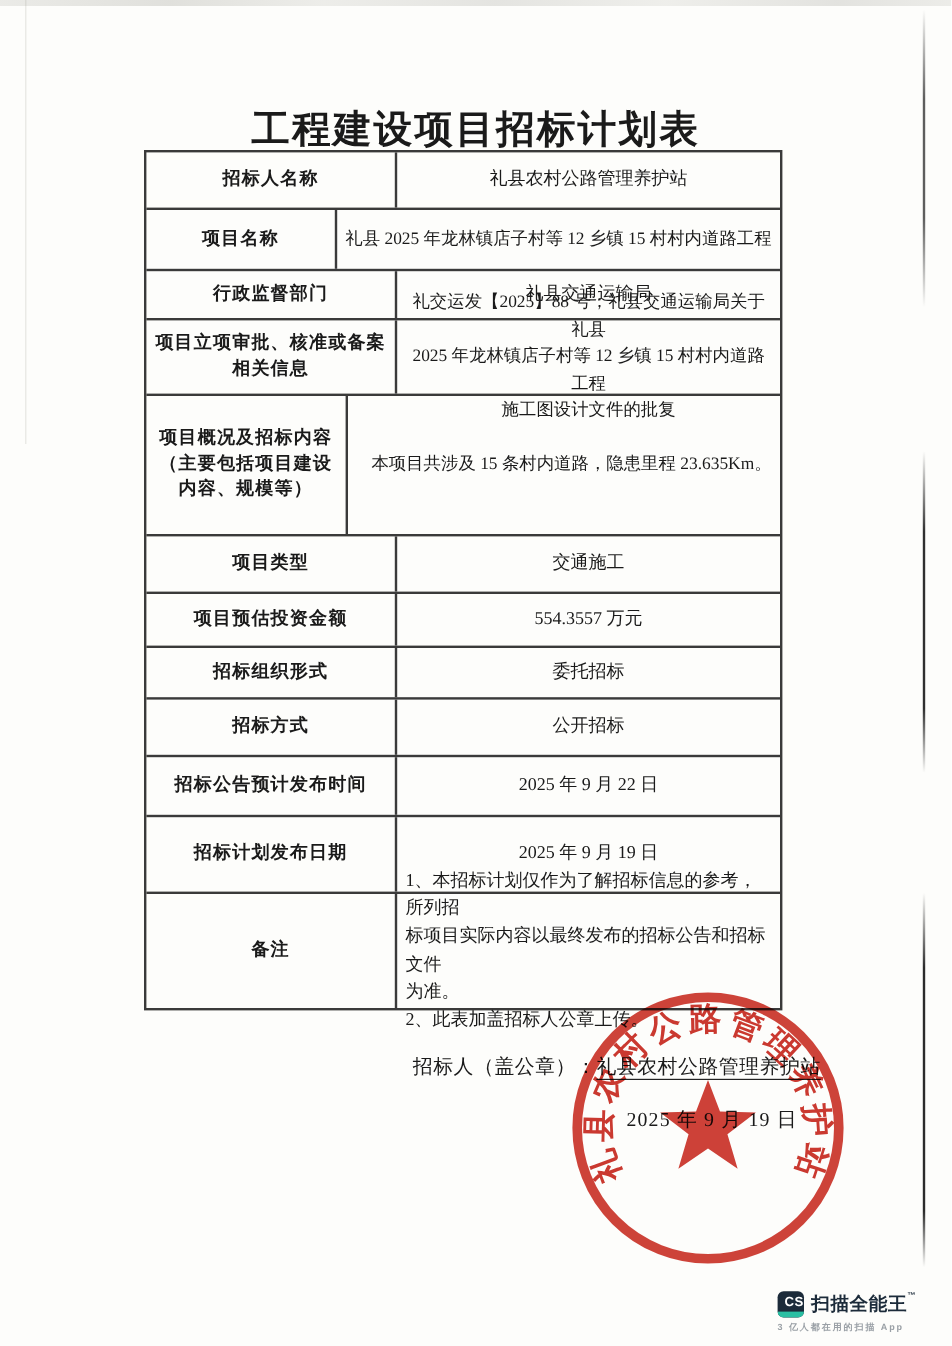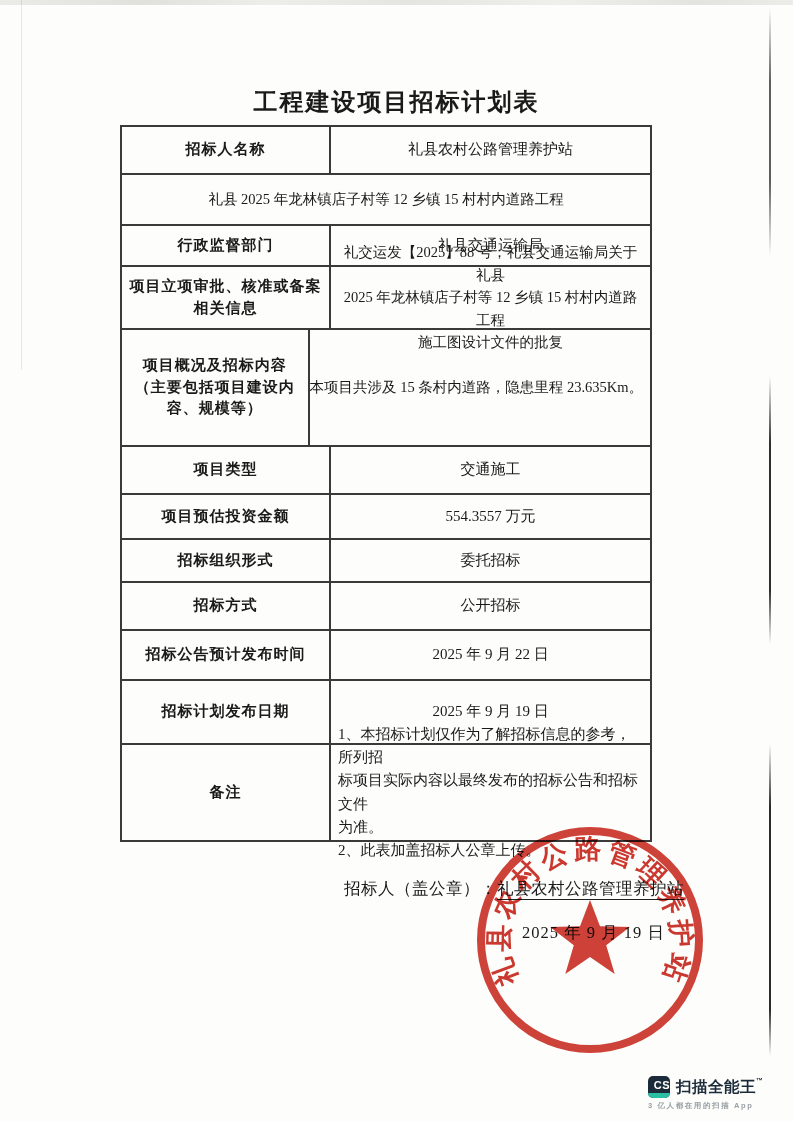--- a/index.html
+++ b/index.html
@@ -21,42 +21,42 @@
     background:linear-gradient(90deg,#e6e6e2,#d9d9d4 18%,#e9e9e5 34%,#dededa 52%,#ebebe7 70%,#dcdcd8 88%,#e8e8e4);
     opacity:.8;}
   .scan-left{position:absolute;left:21px;top:0;width:1px;height:370px;background:rgba(150,150,140,.22);}
   .scan-line{position:absolute;left:769px;width:2px;}
   .scan-line.a{top:8px;height:248px;background:linear-gradient(180deg,rgba(50,50,50,0),rgba(40,40,40,.75) 30%,rgba(40,40,40,.75) 70%,rgba(50,50,50,0));}
   .scan-line.b{top:376px;height:268px;background:linear-gradient(180deg,rgba(40,40,40,0),rgba(25,25,25,.9) 25%,rgba(25,25,25,.9) 80%,rgba(40,40,40,0));}
   .scan-line.c{top:744px;height:312px;background:linear-gradient(180deg,rgba(40,40,40,0),rgba(20,20,20,.9) 20%,rgba(20,20,20,.9) 85%,rgba(40,40,40,0));}
 
   .doc-title{
     position:absolute;left:0;top:86px;width:793px;text-align:center;
-    font-size:24px;font-weight:700;letter-spacing:2px;
+    font-size:32px;font-weight:700;letter-spacing:2px;
   }
   .table{
     position:absolute;left:120px;top:125px;width:532px;
     border:2px solid var(--line);box-sizing:border-box;
     font-size:15px;
   }
   .trow{display:flex;box-sizing:border-box;}
   .trow + .trow{border-top:2px solid var(--line);}
   .tlabel{
     width:209px;box-sizing:border-box;border-right:2px solid var(--line);
     display:flex;align-items:center;justify-content:center;text-align:center;
     font-weight:700;padding:2px 6px;letter-spacing:1px;line-height:1.45;
   }
   .tvalue{
     flex:1;box-sizing:border-box;display:flex;align-items:center;justify-content:center;
     text-align:center;padding:2px 7px;line-height:1.55;
   }
   .tvalue.nowrap{white-space:nowrap;font-size:14.5px;}
   .tvalue.lines-center{white-space:pre-line;text-align:center;}
   .tvalue.lines-left{white-space:pre-line;text-align:left;justify-content:flex-start;}
-  .tvalue.left{text-align:left;justify-content:flex-start;padding-left:0;}
+  .tvalue.left{text-align:left;justify-content:flex-start;padding-left:20px;}
 
   .sig-line{position:absolute;left:344px;top:878px;font-size:16.5px;letter-spacing:.5px;}
   .sig-name{border-bottom:1.5px solid #222;padding-bottom:1px;}
   .sig-date{position:absolute;left:522px;top:922px;font-size:16.5px;letter-spacing:1px;}
 
   .seal{position:absolute;left:470px;top:820px;width:240px;height:240px;
     mix-blend-mode:multiply;opacity:.92;}
 
   .cam-mark{position:absolute;left:648px;top:1076px;width:135px;}
   .cam-row{display:flex;align-items:center;gap:6px;}
@@ -92,20 +92,21 @@
   <div class="scan-line c"></div>
 
   <div class="doc-title">工程建设项目招标计划表</div>
 
   <div class="table">
     <div class="trow" style="height:46px">
       <div class="tlabel">招标人名称</div>
       <div class="tvalue">礼县农村公路管理养护站</div>
     </div>
     <div class="trow" style="height:51px">
+      <div class="tlabel">项目名称</div>
       <div class="tvalue nowrap">礼县 2025 年龙林镇店子村等 12 乡镇 15 村村内道路工程</div>
     </div>
     <div class="trow" style="height:41px">
       <div class="tlabel">行政监督部门</div>
       <div class="tvalue">礼县交通运输局</div>
     </div>
     <div class="trow" style="height:63px">
       <div class="tlabel">项目立项审批、核准或备案相关信息</div>
       <div class="tvalue lines-center nowrap">礼交运发【2025】88 号；礼县交通运输局关于礼县
 2025 年龙林镇店子村等 12 乡镇 15 村村内道路工程

